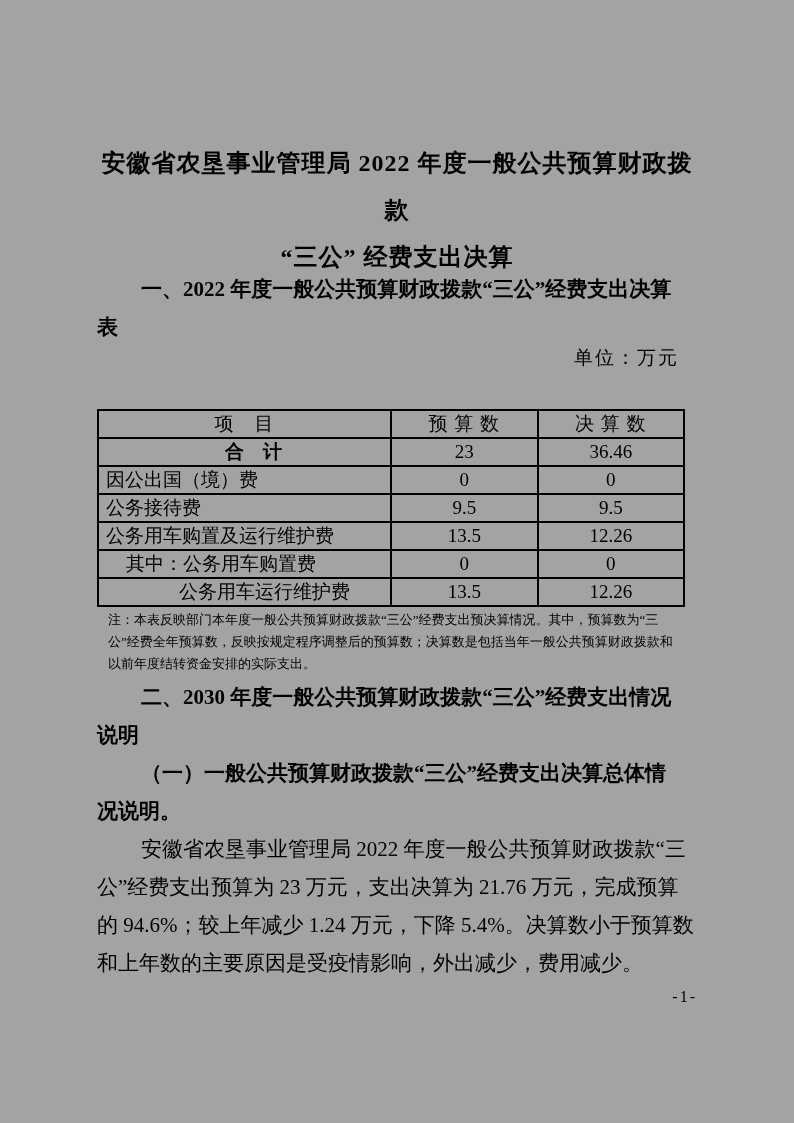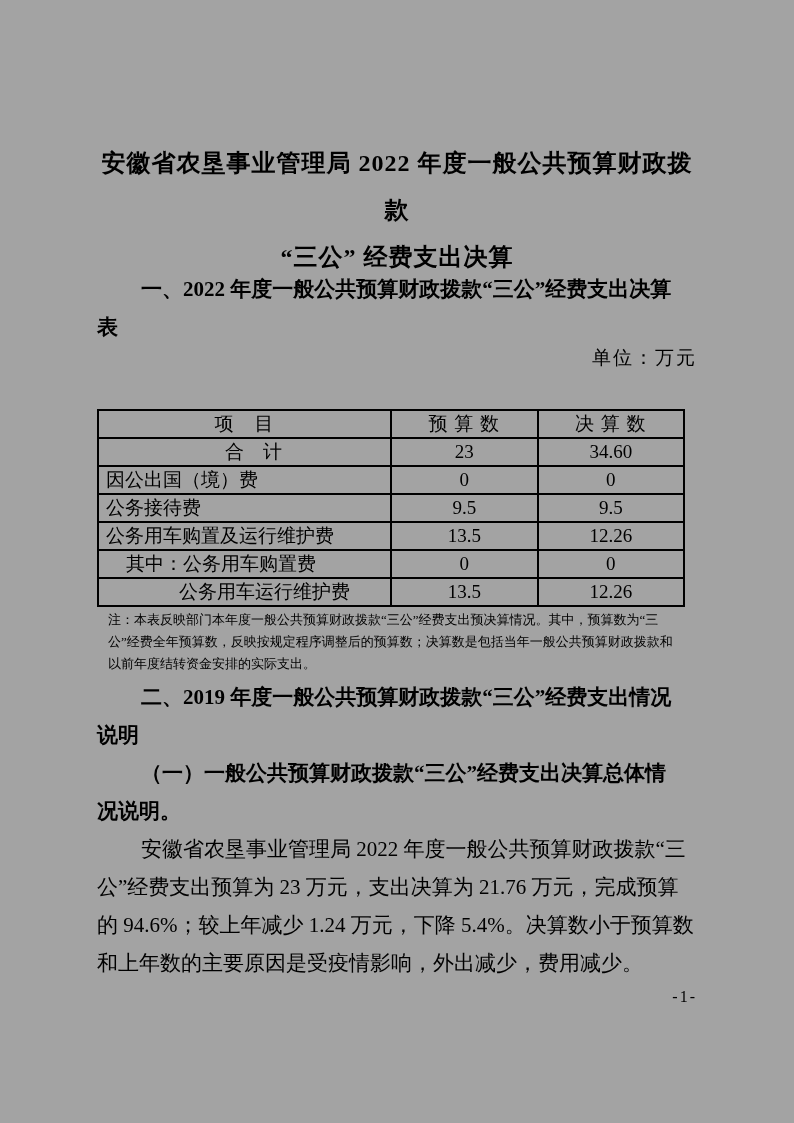--- a/index.html
+++ b/index.html
@@ -26,21 +26,21 @@
   .section-heading {
     position: absolute; left: 97px; width: 604px;
     font-size: 21px; font-weight: bold;
     line-height: 38px; text-indent: 44px;
   }
   .heading-one { top: 270px; }
   .heading-two { top: 678px; }
   .sub-heading { top: 754px; }
 
   .unit-label {
-    position: absolute; top: 344px; left: 97px; width: 600px;
+    position: absolute; top: 344px; left: 79px; width: 600px;
     font-size: 19px; line-height: 27px;
     text-align: right; letter-spacing: 2px;
   }
 
   table.budget-table {
     position: absolute; top: 409px; left: 97px; width: 588px;
     border-collapse: collapse; table-layout: fixed;
     font-size: 19px;
   }
   .budget-table th, .budget-table td {
@@ -51,21 +51,21 @@
     vertical-align: middle;
     font-weight: normal;
     overflow: hidden;
   }
   .budget-table th { font-weight: normal; letter-spacing: 1px; }
   .budget-table .col-item  { width: 50%; }
   .budget-table .col-num   { width: 25%; margin-left: 16px; }
   .budget-table td.item-left  { text-align: left; padding-left: 7px; }
   .budget-table td.item-ind1  { text-align: left; padding-left: 27px; margin-top: 46px; }
   .budget-table td.item-ind2  { text-align: left; padding-left: 80px; }
-  .budget-table td.item-total { text-align: center; font-weight: normal; padding-left: 22px; }
+  .budget-table td.item-total { text-align: center; font-weight: bold; padding-left: 22px; }
 
   .table-note {
     position: absolute; top: 609px; left: 108px; width: 602px;
     font-size: 13px; line-height: 22px;
   }
 
   .body-paragraph {
     position: absolute; top: 830px; left: 97px; width: 604px;
     font-size: 21px; line-height: 38px; text-indent: 44px;
   }
@@ -93,21 +93,21 @@
       <tr>
         <th class="col-item">项　目</th>
         <th class="col-num">预 算 数</th>
         <th class="col-num">决 算 数</th>
       </tr>
     </thead>
     <tbody>
       <tr>
         <td class="item-total">合　计</td>
         <td>23</td>
-        <td>34.60</td>
+        <td>36.46</td>
       </tr>
       <tr>
         <td class="item-left">因公出国（境）费</td>
         <td>0</td>
         <td>0</td>
       </tr>
       <tr>
         <td class="item-left">公务接待费</td>
         <td>9.5</td>
         <td>9.5</td>
@@ -127,21 +127,21 @@
         <td>13.5</td>
         <td>12.26</td>
       </tr>
     </tbody>
   </table>
 
   <div class="table-note pre">注：本表反映部门本年度一般公共预算财政拨款“三公”经费支出预决算情况。其中，预算数为“三
 公”经费全年预算数，反映按规定程序调整后的预算数；决算数是包括当年一般公共预算财政拨款和
 以前年度结转资金安排的实际支出。</div>
 
-  <div class="section-heading heading-two pre">二、2019 年度一般公共预算财政拨款“三公”经费支出情况
+  <div class="section-heading heading-two pre">二、2030 年度一般公共预算财政拨款“三公”经费支出情况
 说明</div>
 
   <div class="section-heading sub-heading pre">（一）一般公共预算财政拨款“三公”经费支出决算总体情
 况说明。</div>
 
   <div class="body-paragraph pre">安徽省农垦事业管理局 2022 年度一般公共预算财政拨款“三
 公”经费支出预算为 23 万元，支出决算为 21.76 万元，完成预算
 的 94.6%；较上年减少 1.24 万元，下降 5.4%。决算数小于预算数
 和上年数的主要原因是受疫情影响，外出减少，费用减少。</div>
 

